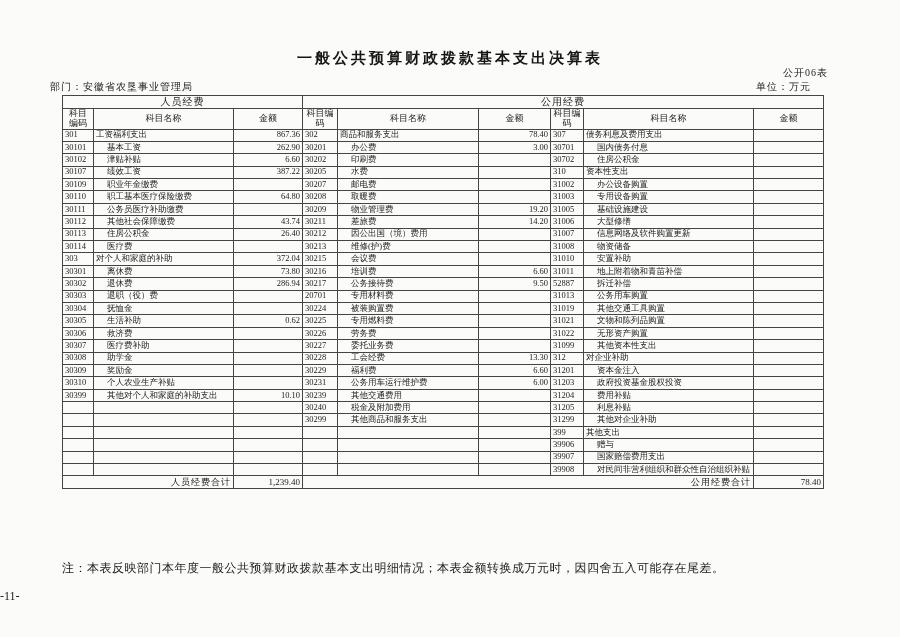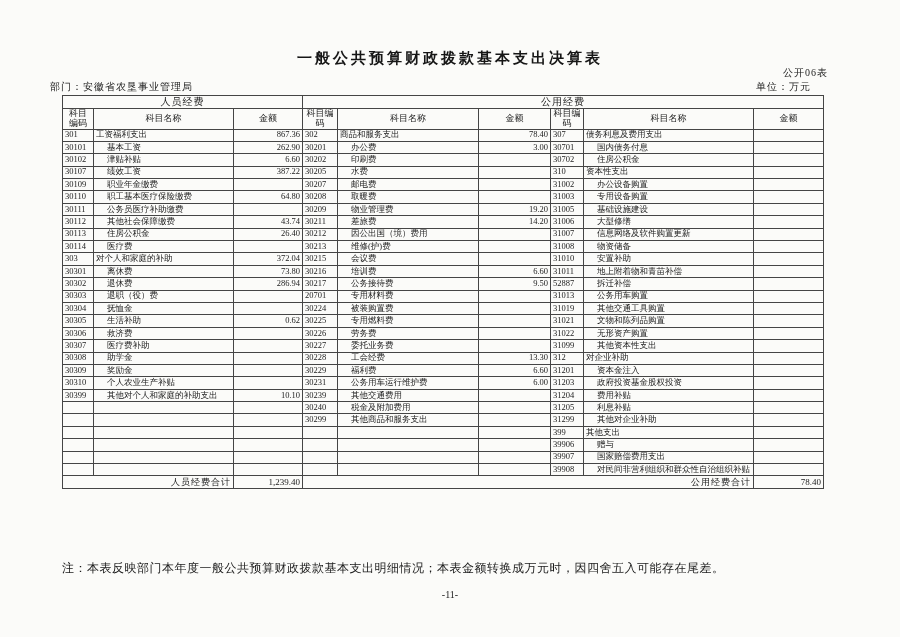--- a/index.html
+++ b/index.html
@@ -48,21 +48,21 @@
   td.code{text-align:left;padding-left:2px;}
   td.name{text-align:left;}
   td.name.indent{padding-left:13px;}
   td.amt{text-align:right;padding-right:3px;}
   tr.total-row td{height:12px;font-size:9px;}
   td.total-label{text-align:right;letter-spacing:1px;}
   .note{
     position:absolute;top:560px;left:62px;width:800px;font-size:12px;letter-spacing:0.5px;
   }
   .pageno{
-    position:absolute;top:589px;left:0;width:100%;text-align:center;font-size:10px;
+    position:absolute;top:589px;left:0;width:100%;font-size:12px;
   }
 </style>
 </head>
 <body>
 
 <div class="page">
 
   <div class="title">一般公共预算财政拨款基本支出决算表</div>
 
   <div class="form-code">公开06表</div>

